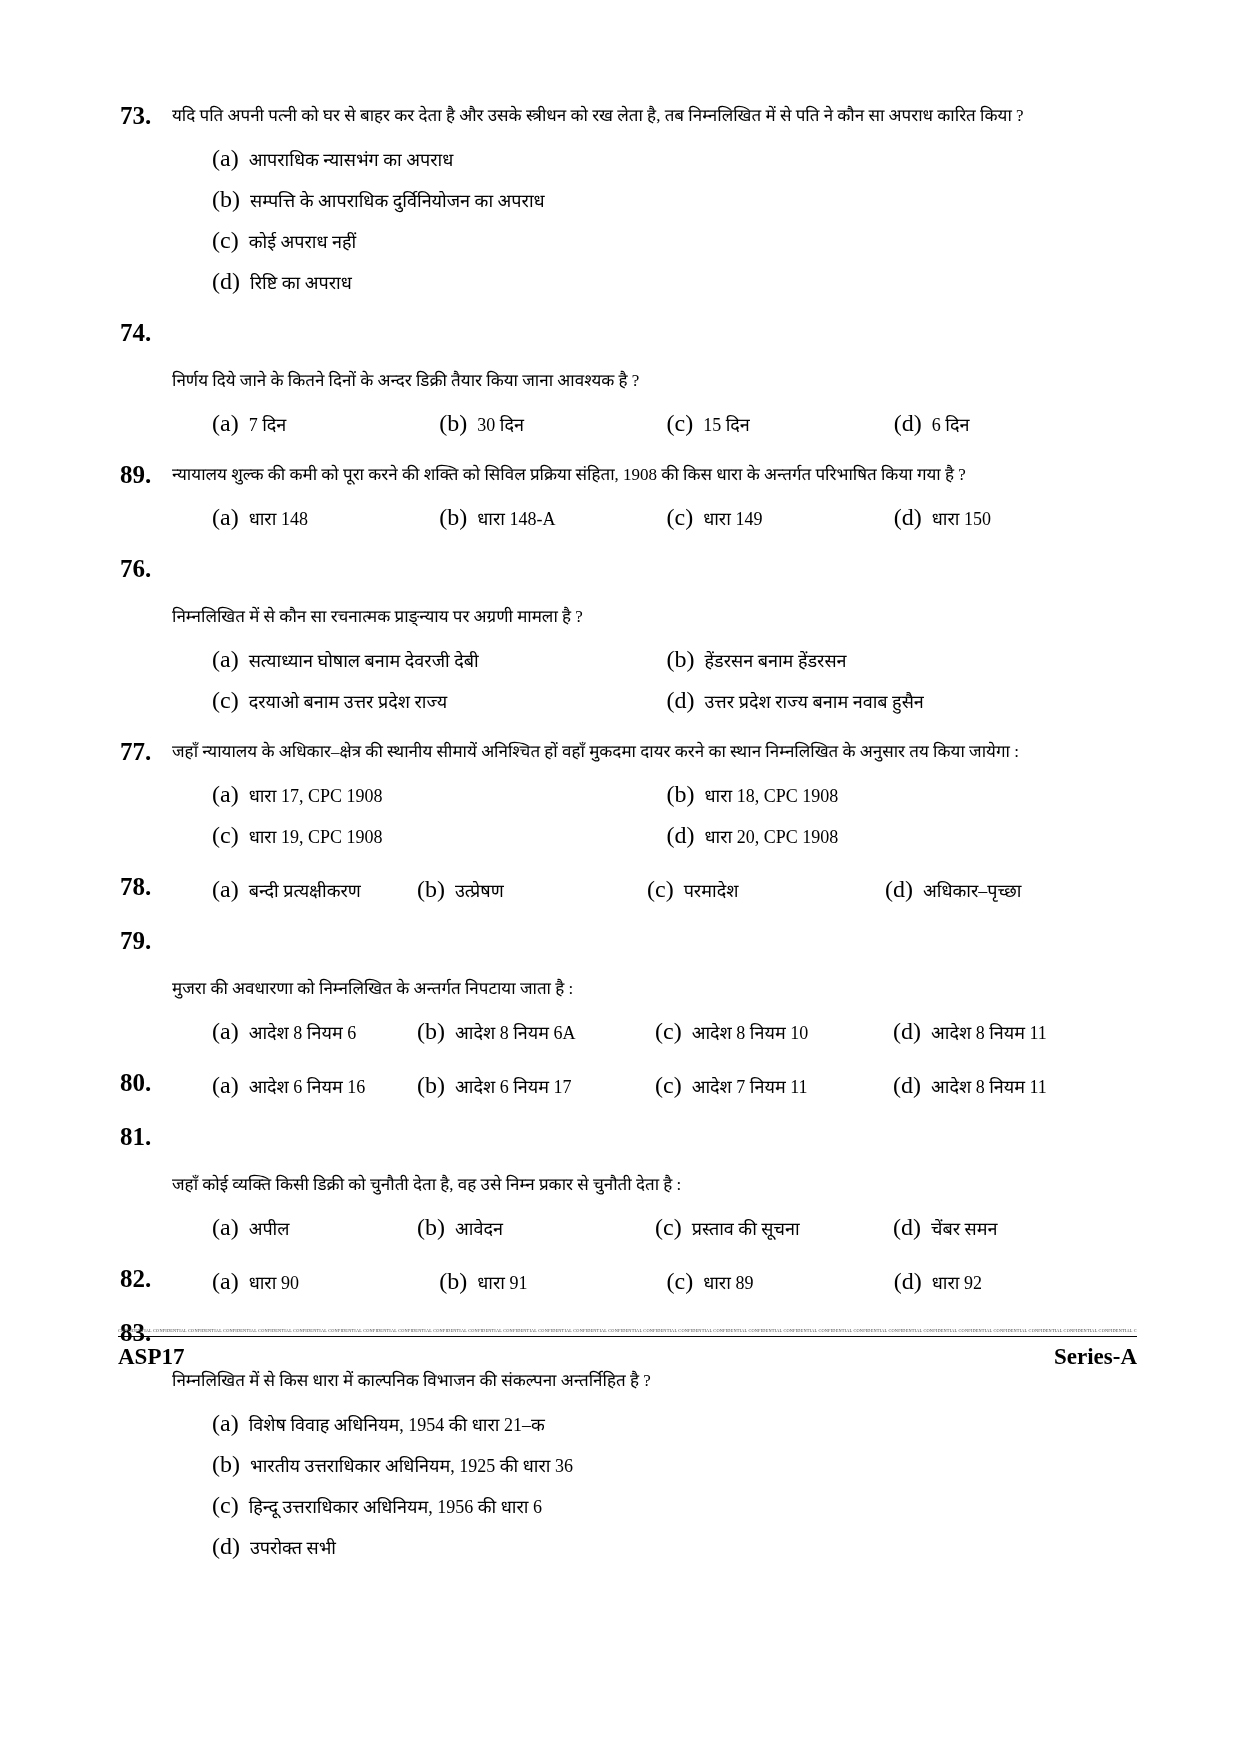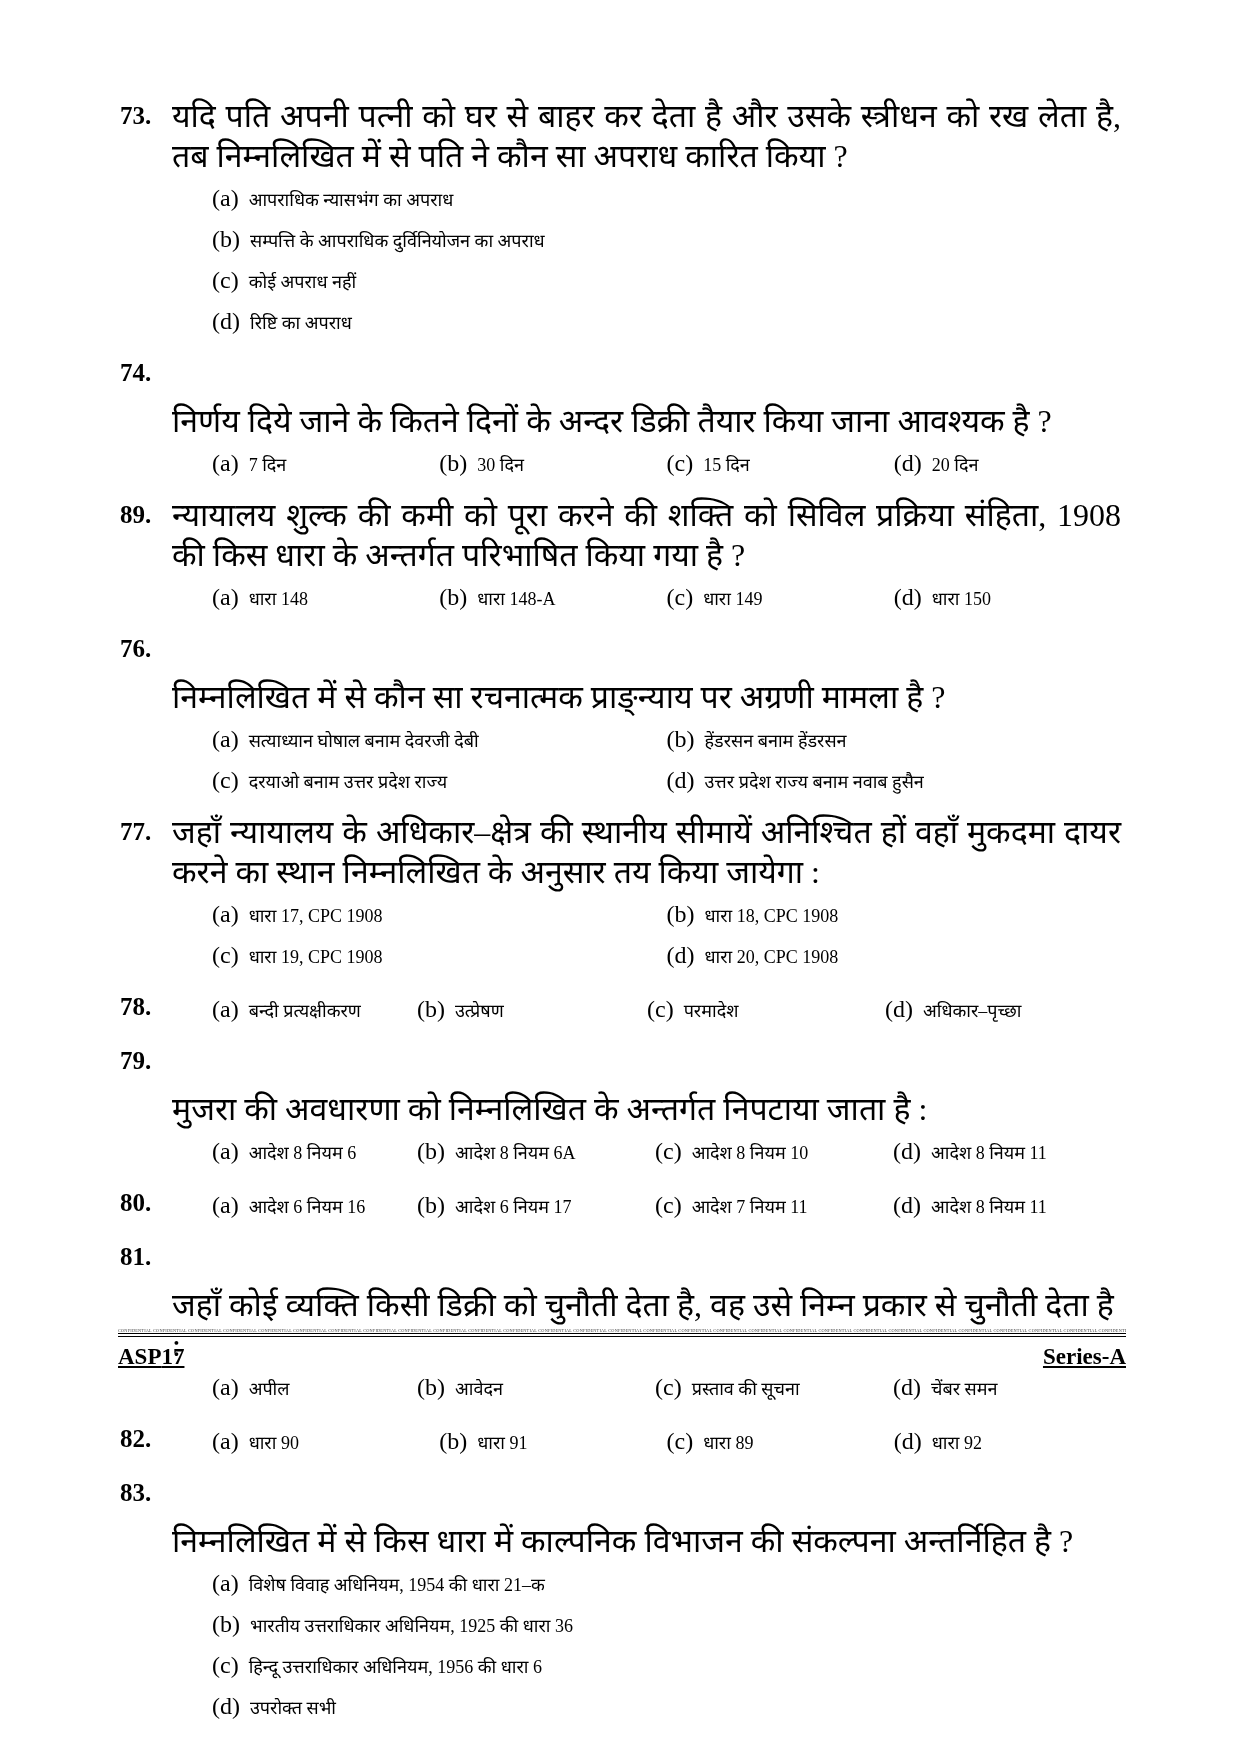--- a/index.html
+++ b/index.html
@@ -36,21 +36,21 @@
     line-height: 40px;
     text-align: left;
     padding-left: 2px;
     letter-spacing: 0px;
   }
   .qbody {
     flex: 1 1 auto;
     min-width: 0;
   }
   .qtext {
-    font-size: 32px;
+    font-size: 17px;
     line-height: 40px;
     text-align: justify;
     text-justify: inter-word;
     margin: 0;
   }
   .qtext.nojust {
     text-align: left;
     margin-top: 48px;
   }
   .opts {
@@ -86,23 +86,22 @@
   .opts.cols2 .optrow .opt { width: 50%; box-sizing: border-box; }
 
   
   .w-a-205 { width: 205px !important; }
   .w-b-230 { width: 230px !important; }
   .w-c-238 { width: 238px !important; }
 
   .footer {
     position: absolute;
     left: 118px;
-    right: 115px;
+    right: 104px;
     bottom: 0;
-    text-decoration: underline;
   }
   .conf-strip {
     font-size: 4.3px;
     letter-spacing: 0.2px;
     color: #444;
     white-space: nowrap;
     overflow: hidden;
     height: 8px;
     line-height: 8px;
   }
@@ -173,21 +172,21 @@
           <div class="opt">
             <span class="lbl">(b)</span>
             <span class="txt">30 दिन</span>
           </div>
           <div class="opt">
             <span class="lbl">(c)</span>
             <span class="txt">15 दिन</span>
           </div>
           <div class="opt">
             <span class="lbl">(d)</span>
-            <span class="txt">20 दिन</span>
+            <span class="txt">6 दिन</span>
           </div>
         </div>
       </div>
     </div>
   </div>
 
   <div class="qblock">
     <div class="qnum">89.</div>
     <div class="qbody">
       <p class="qtext">न्यायालय शुल्क की कमी को पूरा करने की शक्ति को सिविल प्रक्रिया संहिता, 1908 की किस धारा के अन्तर्गत परिभाषित किया गया है ?</p>

